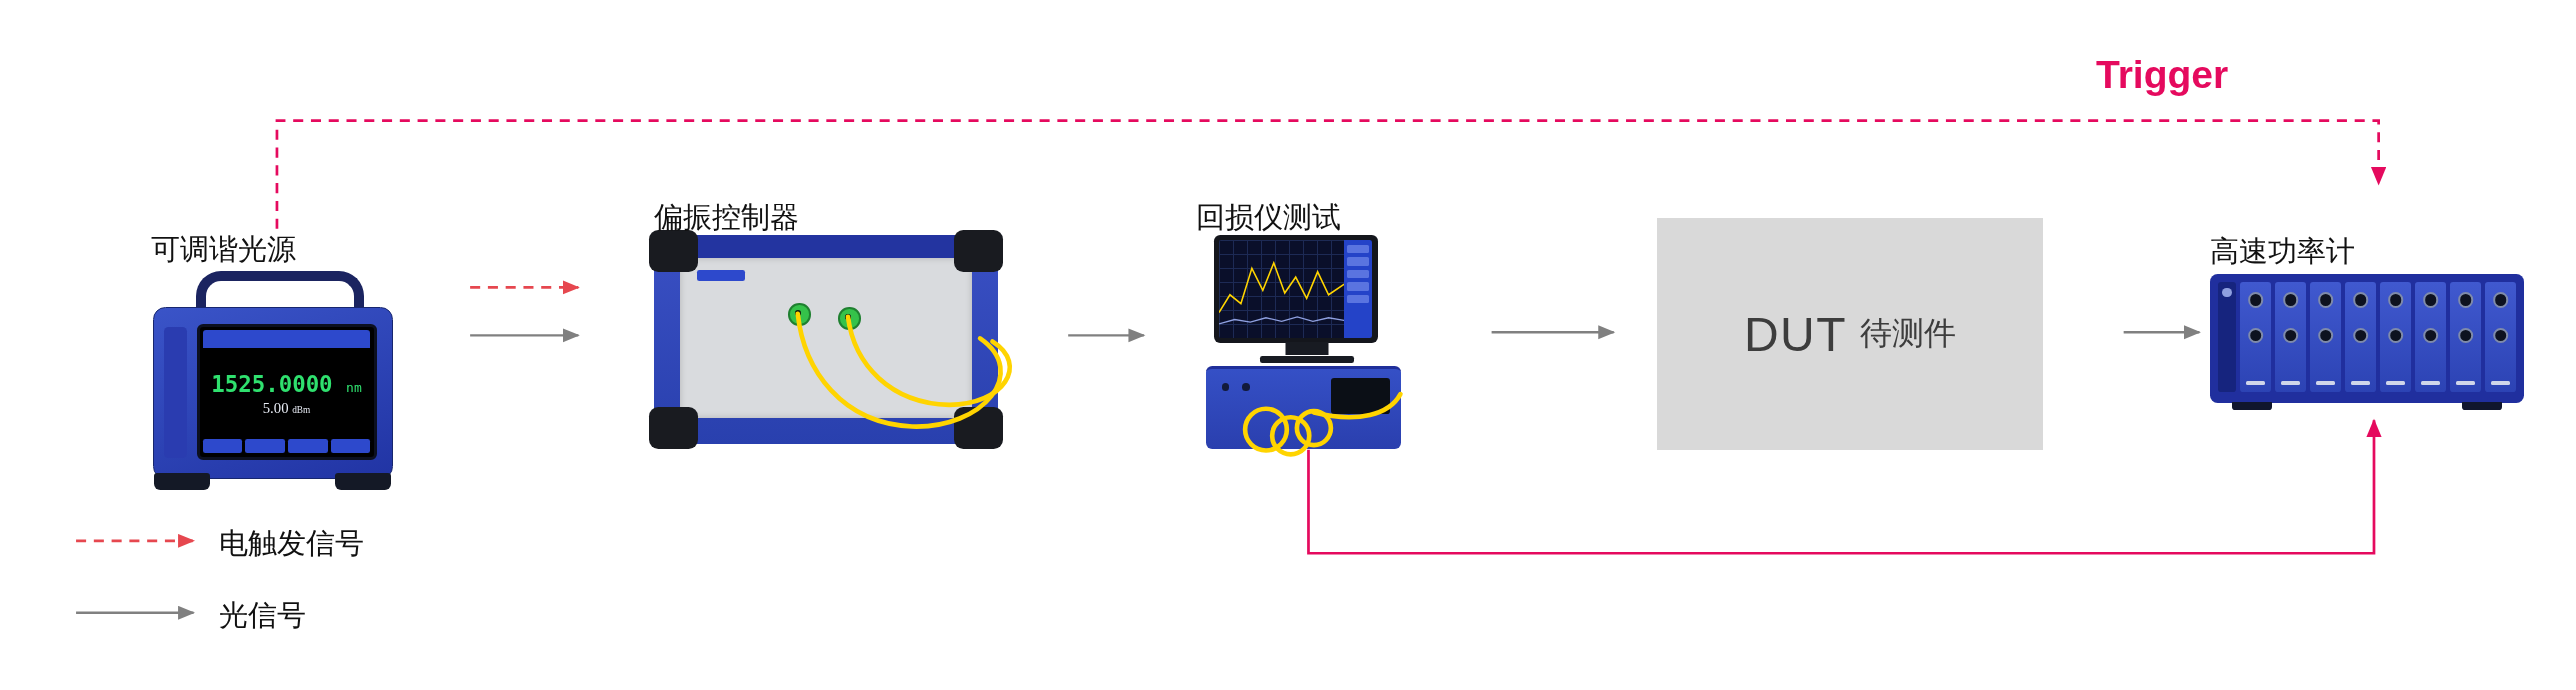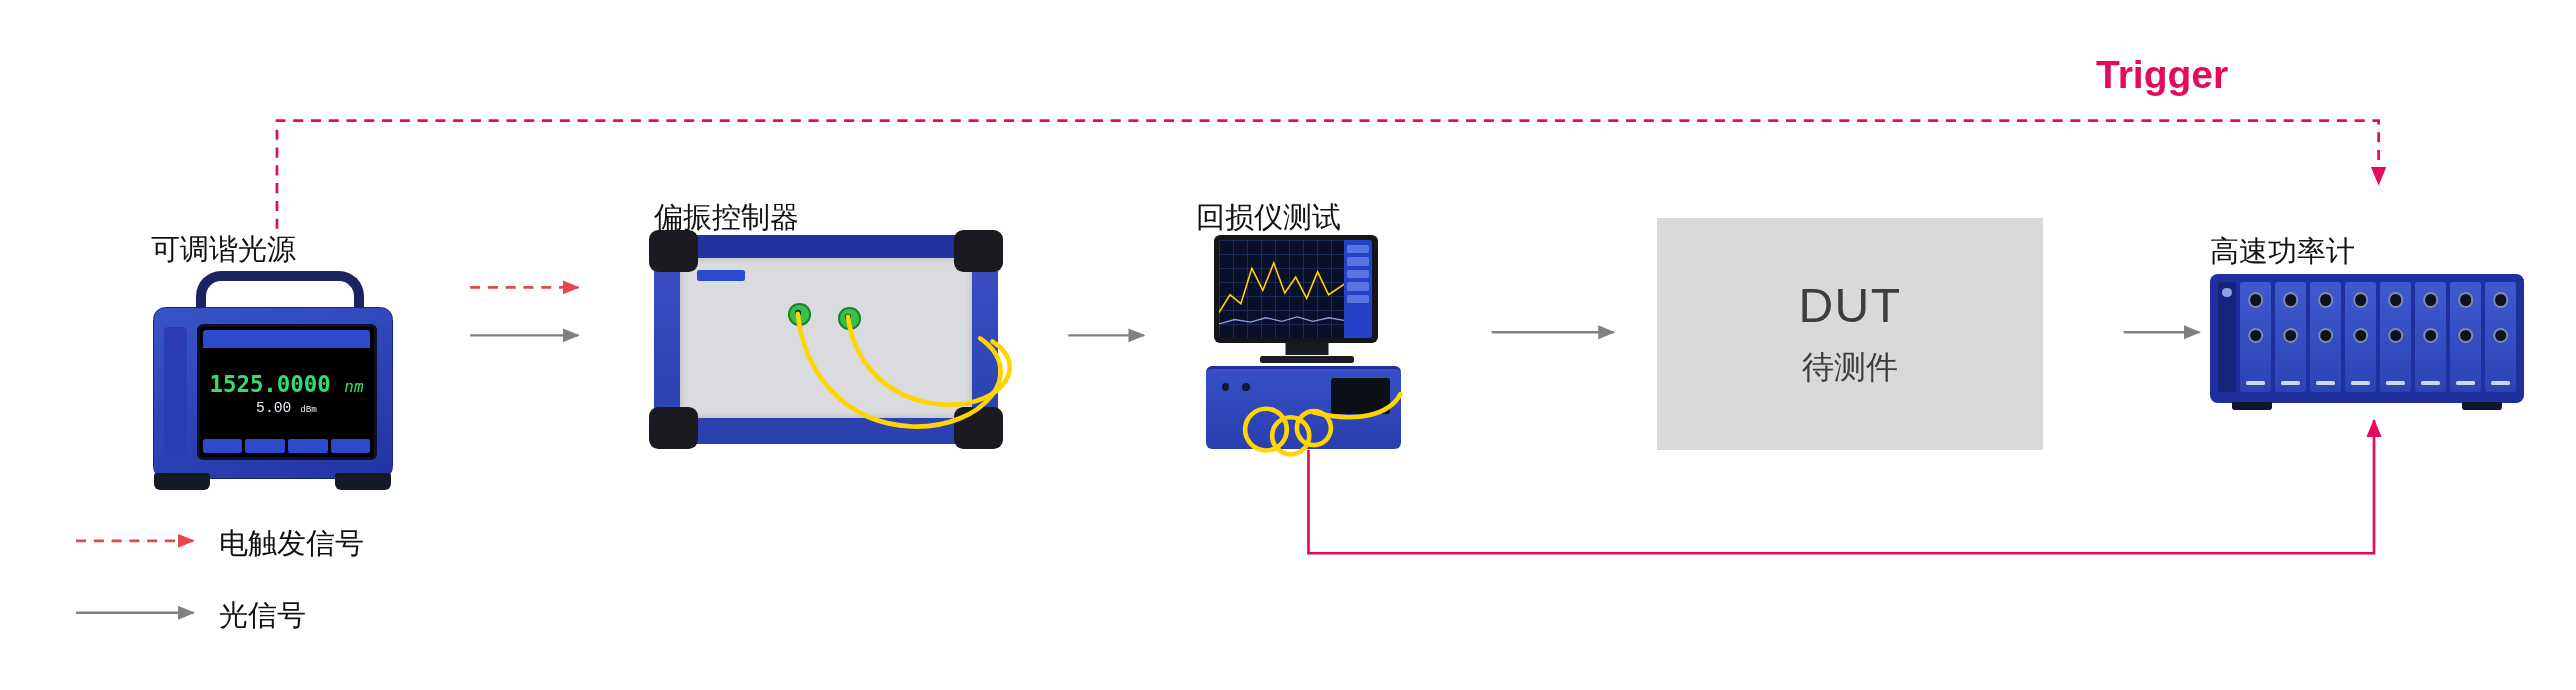--- a/index.html
+++ b/index.html
@@ -23,22 +23,22 @@
   .device{position:absolute;z-index:2;}
 
   
   .ls-handle{position:absolute;left:45px;top:0;width:148px;height:53px;border:10.8px solid #1b2460;border-bottom:none;border-radius:25px 25px 0 0;}
   .ls-body{position:absolute;left:1.5px;top:36px;right:1.5px;bottom:10.8px;background:linear-gradient(160deg,#3a54c8,#2134a4);border-radius:12.4px;border:1.5px solid #17266e;}
   .ls-strip{position:absolute;left:10.8px;top:18.5px;width:23px;bottom:20px;background:#2a3cb0;border-radius:4.6px;}
   .ls-screen{position:absolute;left:43px;top:15.5px;width:174px;height:130px;background:#000;border:3.1px solid #0c1020;border-radius:6.2px;display:flex;flex-direction:column;overflow:hidden;}
   .scr-top{height:18.5px;background:#2d49cc;margin:3.1px 3.1px 0;border-radius:3.1px 3.1px 0 0;}
   .scr-main{flex:1;display:flex;flex-direction:column;align-items:center;justify-content:center;gap:3.1px;}
   .scr-wl{color:var(--screen_green);font-family:"DejaVu Sans Mono",monospace;font-size:22.4px;font-weight:bold;}
-  .scr-wl .unit{font-size:16px;font-weight:normal;font-style:italic;}
-  .scr-pw{color:#e8ecf5;font-family:Liberation Mono, monospace;font-size:14.7px;}
+  .scr-wl .unit{font-size:13px;font-weight:normal;}
+  .scr-pw{color:#e8ecf5;font-family:Liberation Serif, serif;font-size:14.7px;}
   .scr-pw .unit{font-size:9.3px;}
   .scr-btns{display:flex;gap:3.1px;margin:0 3.1px 3.1px;}
   .scr-btns div{flex:1;height:14px;background:#2d49cc;border-radius:2.3px;}
   .ls-foot{position:absolute;bottom:0;width:56px;height:17px;background:#141926;border-radius:3.1px 3.1px 6.2px 6.2px;}
   .ls-foot.l{left:3.1px;} .ls-foot.r{right:3.1px;}
 
   
   .pc-body{position:absolute;inset:0;background:linear-gradient(#3a50c4,#2940ae);border-radius:10.8px;}
   .pc-top{position:absolute;left:0;right:0;top:0;height:25px;background:#2334a0;border-radius:10.8px 10.8px 0 0;}
   .pc-panel{position:absolute;left:26px;right:26px;top:23px;bottom:26px;background:#d9dbde;border-radius:6.2px;box-shadow:inset 0 0 7.7px rgba(0,0,0,.18);}
@@ -57,21 +57,21 @@
   .chart svg{position:absolute;inset:0;width:100%;height:100%;}
   .mon-side{width:28px;background:#2443c8;display:flex;flex-direction:column;gap:3.9px;padding:4.6px 3.1px;box-sizing:border-box;}
   .mon-side div{height:8.5px;background:#5a74e0;border-radius:1.5px;}
   .mon-stand{position:absolute;left:50%;transform:translateX(-50%);top:107px;width:43px;height:13px;background:#181b22;}
   .mon-base{position:absolute;left:50%;transform:translateX(-50%);top:121px;width:94px;height:7px;background:#181b22;border-radius:2.3px;}
   .rl-box{position:absolute;left:0;top:131px;width:195px;height:83px;background:linear-gradient(#3550c6,#2a3fae);border-radius:6.2px;border-top:3.1px solid #202f9a;box-sizing:border-box;}
   .rl-screen{position:absolute;right:10.8px;top:9.3px;width:59px;height:36px;background:#0b0f16;border-radius:3.1px;}
   .rl-dot{position:absolute;width:7.7px;height:7.7px;border-radius:50%;background:#121a3a;}
 
   
-  .dut{display:flex;flex-direction:column;align-items:center;justify-content:center;gap:13px;background:var(--dut_bg);}
+  .dut{display:flex;align-items:center;justify-content:center;gap:13px;background:var(--dut_bg);}
   .dut-title{font-size:48px;color:#3d3d3d;letter-spacing:1.5px;}
   .dut-sub{font-size:32px;color:#3d3d3d;font-family:Liberation Mono, monospace;}
 
   
   .pm-body{position:absolute;inset:0;background:#202f9e;border-radius:7.7px;padding:7.7px 7.7px 10.8px;box-sizing:border-box;display:flex;gap:3.9px;}
   .pm-brand{width:18.5px;background:#16247e;border-radius:3.1px;position:relative;}
   .pm-brand::after{content:"";position:absolute;left:4.6px;top:6.2px;width:9.3px;height:9.3px;border-radius:50%;background:#8fa0e0;}
   .pm-modules{flex:1;display:flex;gap:3.9px;}
   .pm-module{flex:1;background:linear-gradient(#4059cf,#2c43b4);border-radius:3.1px;position:relative;}
   .pm-port{position:absolute;left:50%;transform:translateX(-50%);width:11.6px;height:11.6px;border-radius:50%;background:#0d1220;border:2.3px solid #7f8baa;}

